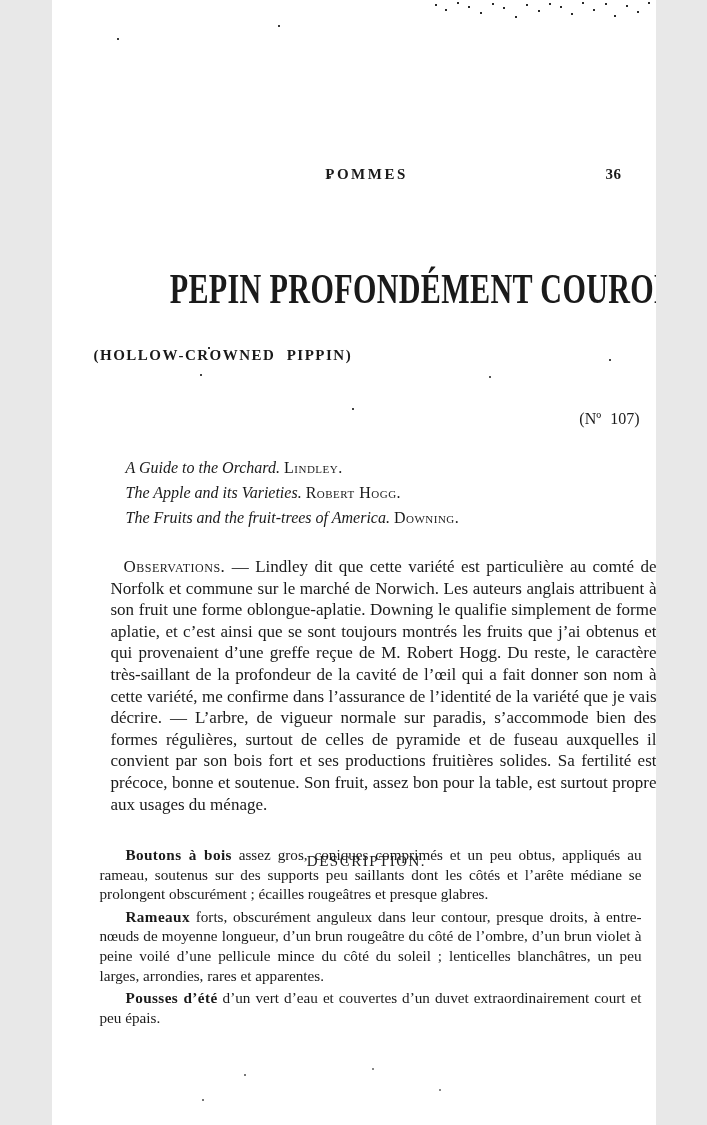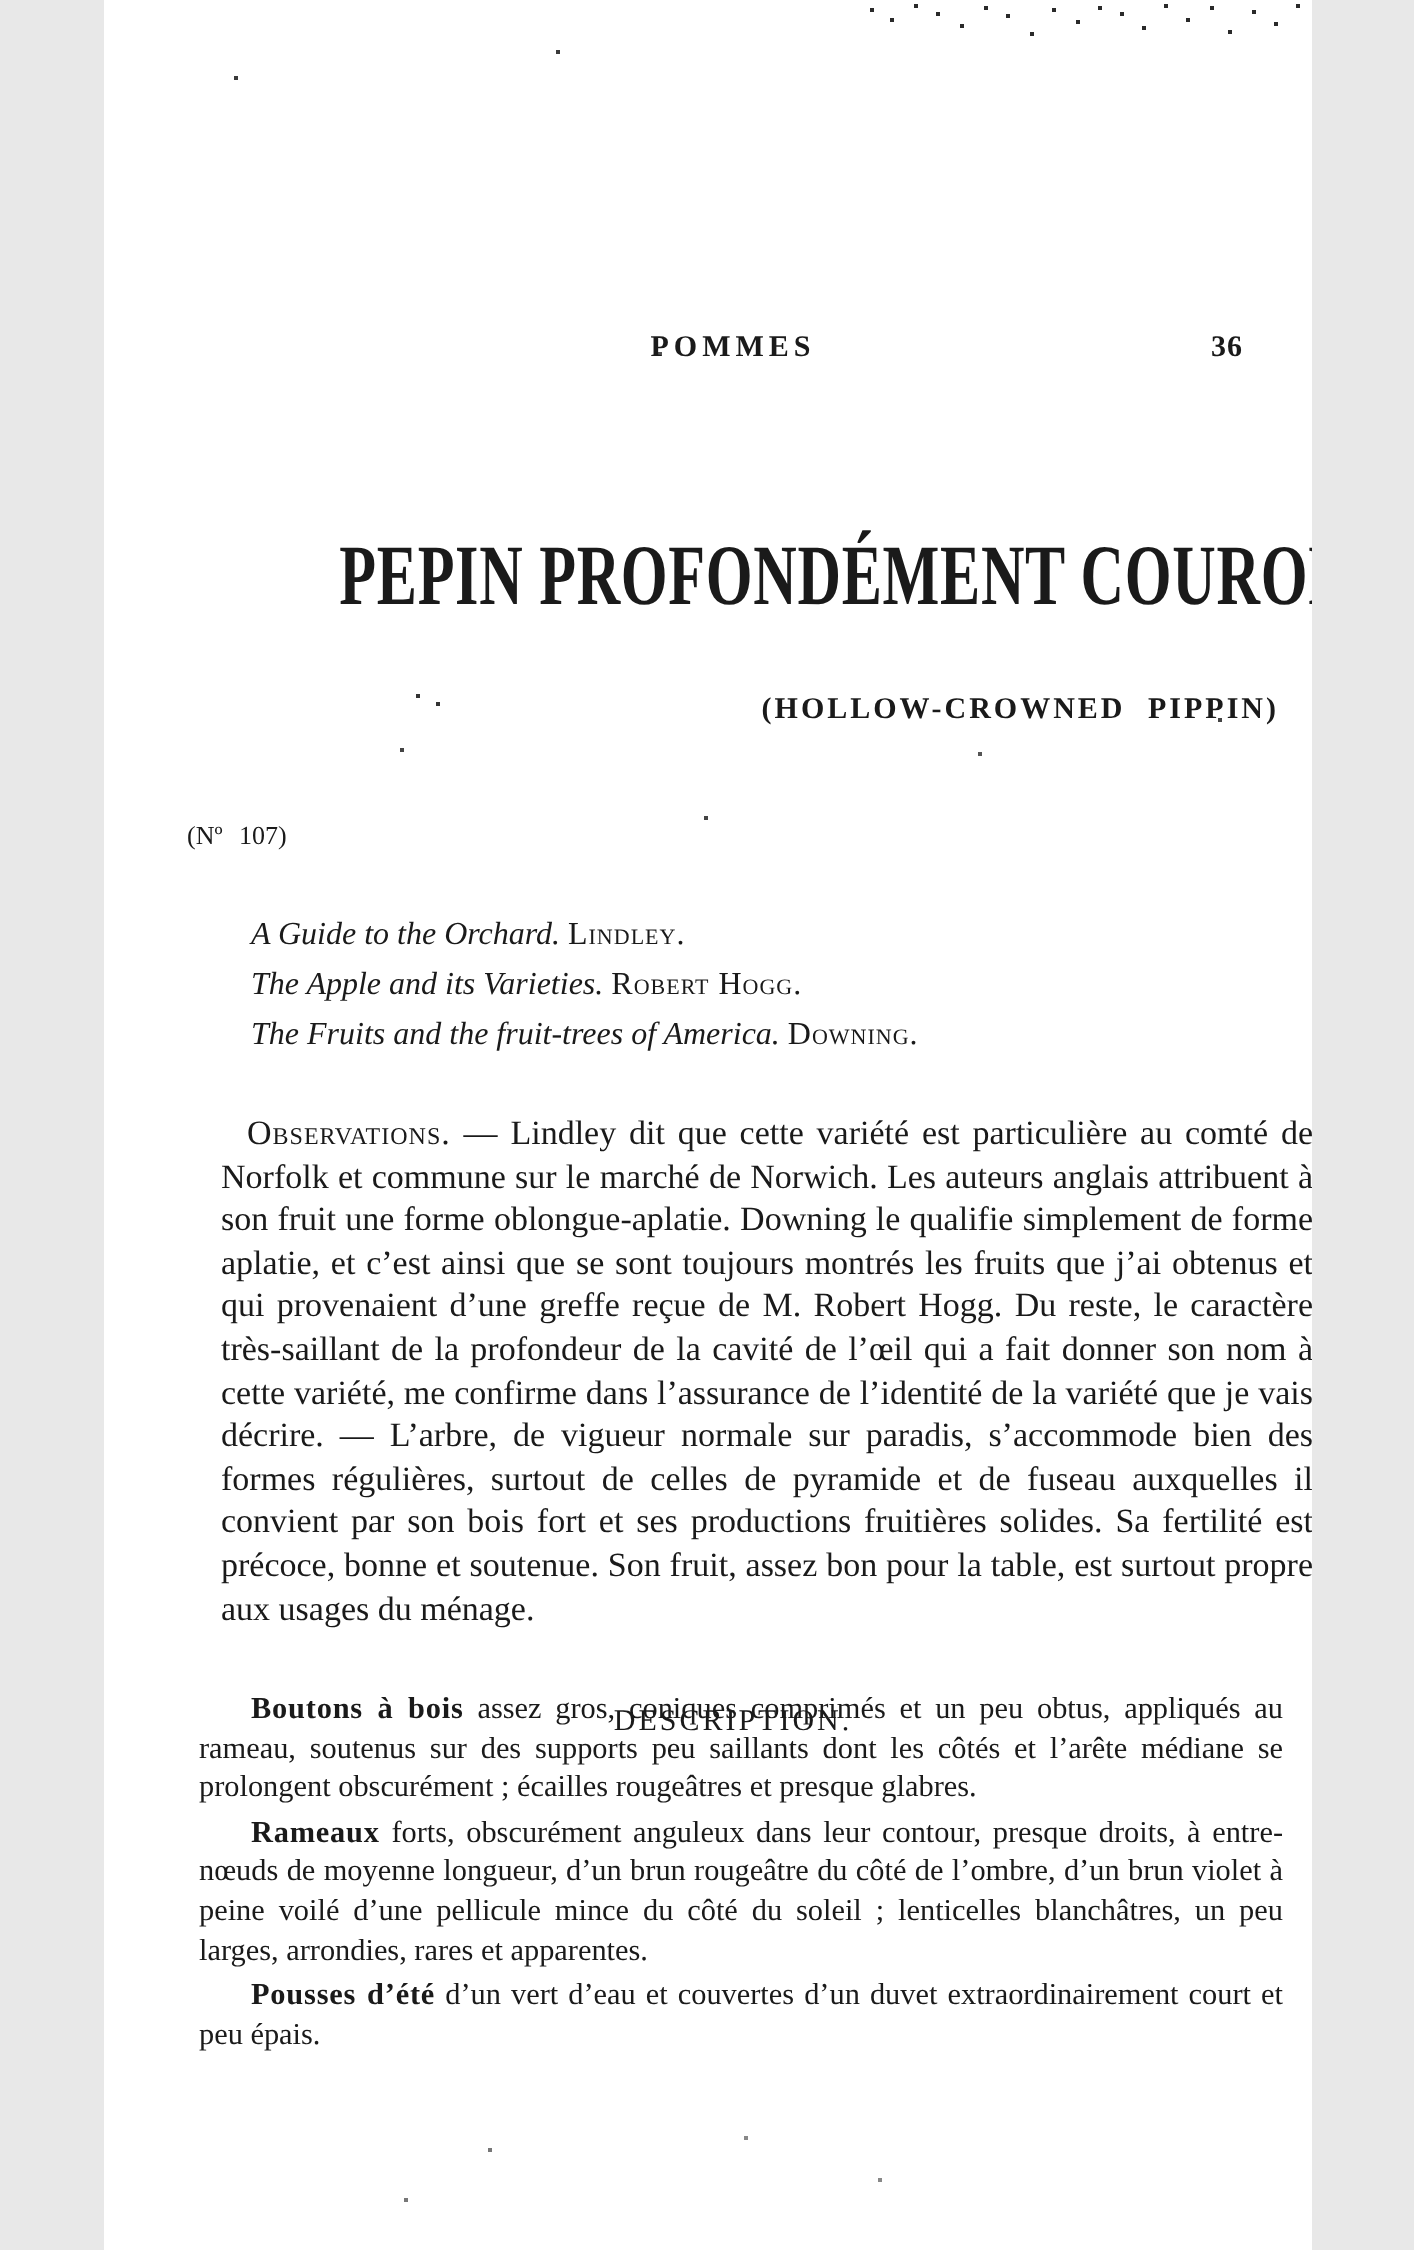--- a/index.html
+++ b/index.html
@@ -50,27 +50,27 @@
     position:absolute;top:264px;left:0;width:707px;margin:0;
     text-align:center;white-space:nowrap;
   }
   .title-inner{
     display:inline-block;
     font-size:43px;font-weight:700;letter-spacing:0.5px;
     transform:scaleX(0.70);transform-origin:center center;
   }
   .subtitle{
     position:absolute;top:347px;left:42px;width:546px;
-    text-align:right;
+    text-align:left;
     font-size:15px;font-weight:700;letter-spacing:1.5px;word-spacing:6px;
   }
   .number{
     position:absolute;top:410px;left:42px;width:546px;
-    text-align:left;
-    font-size:13px;word-spacing:5px;
+    text-align:right;
+    font-size:16px;word-spacing:5px;
   }
   .refs{
     position:absolute;top:455px;left:74px;width:520px;
     font-size:16px;line-height:25px;
   }
   .ref-title{font-style:italic;}
   .ref-author{font-style:normal;font-variant:small-caps;letter-spacing:0.5px;}
   .obs{
     position:absolute;top:539px;left:42px;width:546px;margin:17px;
     font-size:17px;line-height:21.6px;text-align:justify;text-indent:13px;

